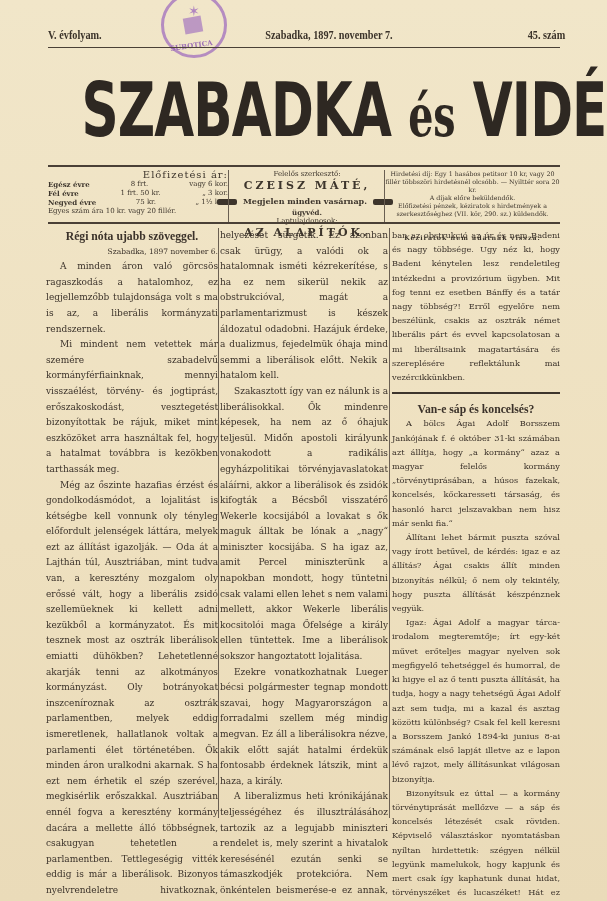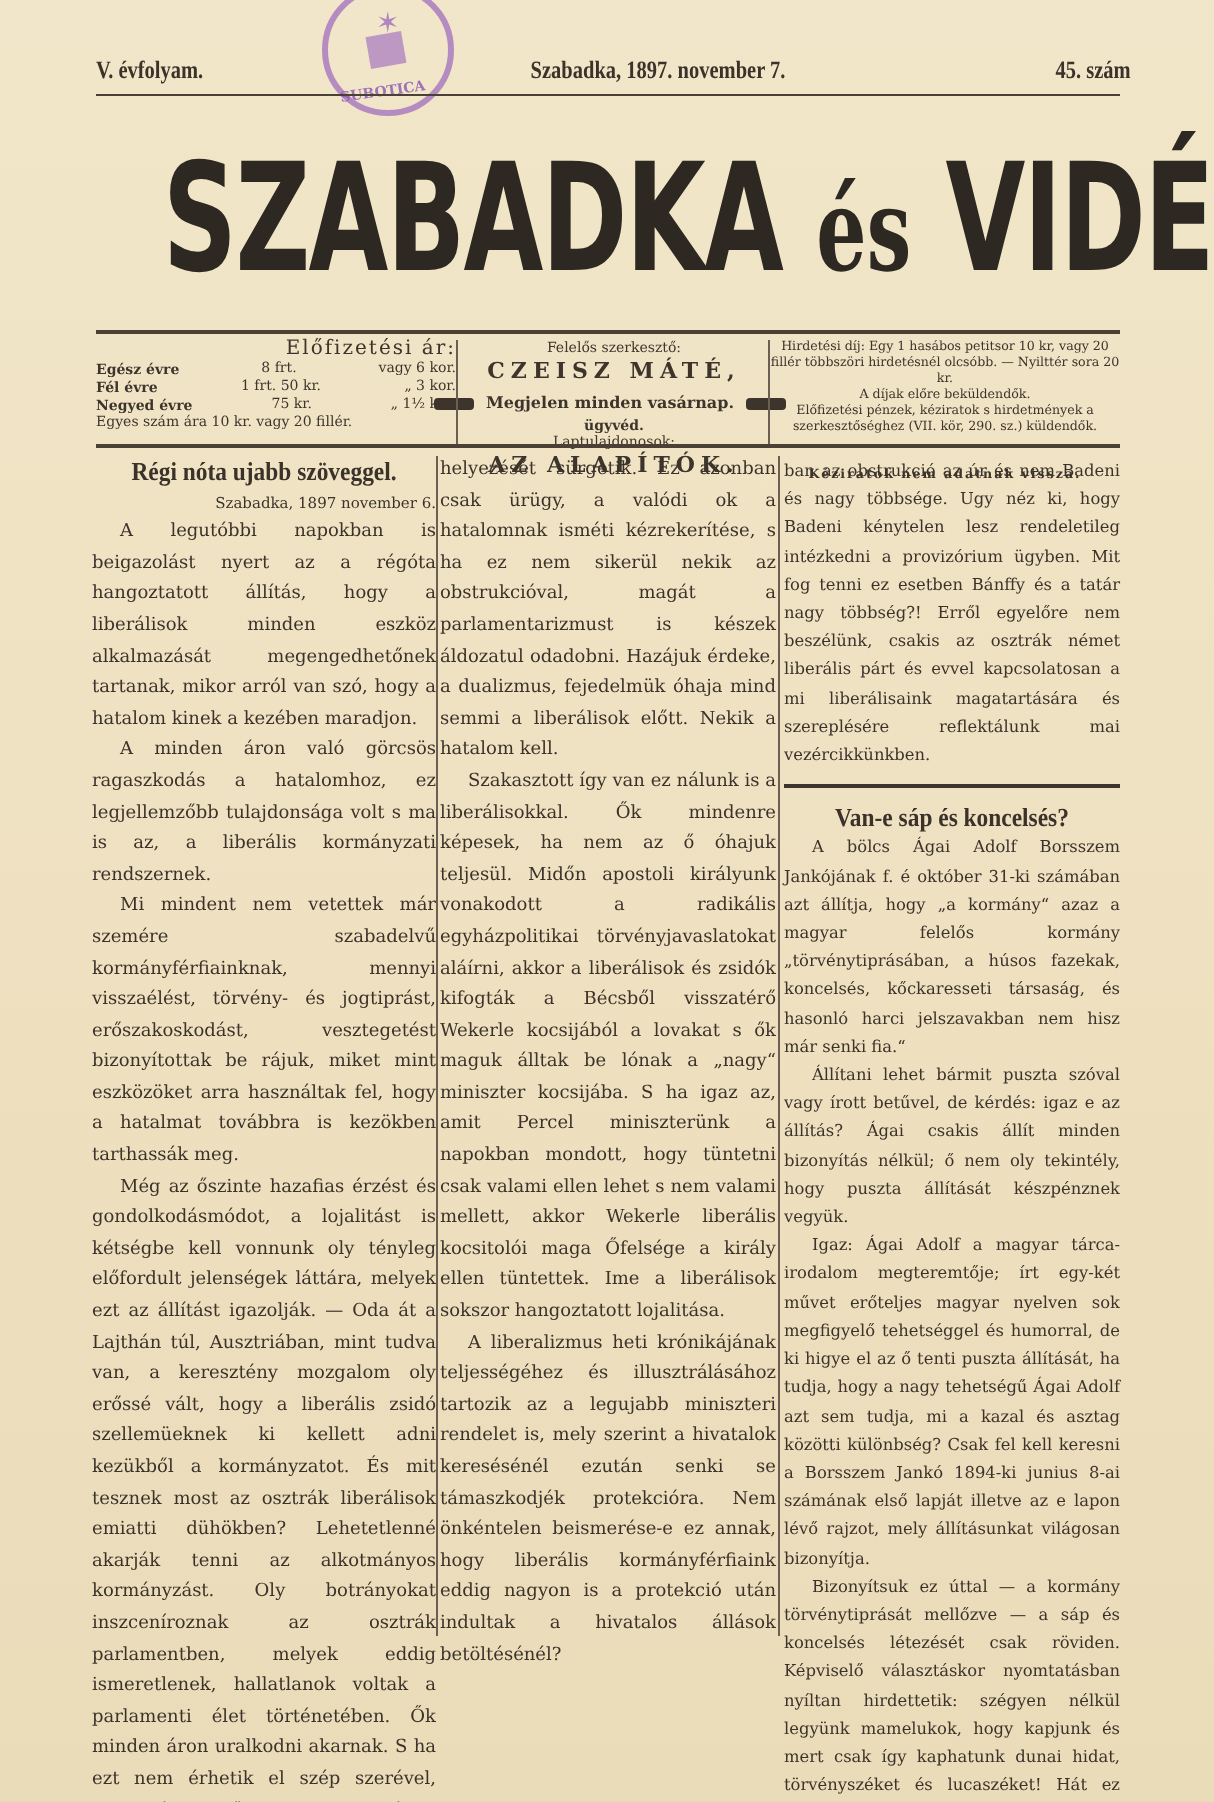--- a/index.html
+++ b/index.html
@@ -108,29 +108,29 @@
     <div class="bold" style="letter-spacing:1px">Kéziratok nem adatnak vissza.</div>
   </div>
   <div class="rule" style="left:48px;top:222px;width:512px;height:2px;"></div>
 
   <div class="vsep" style="left:218px;top:228px;height:590px;"></div>
   <div class="vsep" style="left:389px;top:228px;height:590px;"></div>
 
   <div class="col c1">
     <p class="h2">Régi nóta ujabb szöveggel.</p>
     <p class="dateline">Szabadka, 1897 november 6.</p>
-    <p>A legutóbbi napokban is beigazolást nyert az a régóta hangoztatott állítás, hogy a liberálisok minden eszköz alkalmazását megengedhetőnek tartanak, mikor arról van szó, hogy a hatalom kinek a kezében maradjon.</p>
     <p>A minden áron való görcsös ragaszkodás a hatalomhoz, ez legjellemzőbb tulajdonsága volt s ma is az, a liberális kormányzati rendszernek.</p>
     <p>Mi mindent nem vetettek már szemére szabadelvű kormányférfiainknak, mennyi visszaélést, törvény- és jogtiprást, erőszakoskodást, vesztegetést bizonyítottak be rájuk, miket mint eszközöket arra használtak fel, hogy a hatalmat továbbra is kezökben tarthassák meg.</p>
     <p>Még az őszinte hazafias érzést és gondolkodásmódot, a lojalitást is kétségbe kell vonnunk oly tényleg előfordult jelenségek láttára, melyek ezt az állítást igazolják. — Oda át a Lajthán túl, Ausztriában, mint tudva van, a keresztény mozgalom oly erőssé vált, hogy a liberális zsidó szellemüeknek ki kellett adni kezükből a kormányzatot. És mit tesznek most az osztrák liberálisok emiatti dühökben? Lehetetlenné akarják tenni az alkotmányos kormányzást. Oly botrányokat inszceníroznak az osztrák parlamentben, melyek eddig ismeretlenek, hallatlanok voltak a parlamenti élet történetében. Ők minden áron uralkodni akarnak. S ha ezt nem érhetik el szép szerével, megkisérlik erőszakkal. Ausztriában ennél fogva a keresztény kormány dacára a mellette álló többségnek, csakugyan tehetetlen a parlamentben. Tettlegeségig vitték eddig is már a liberálisok. Bizonyos nyelvrendeletre hivatkoznak, melynek hatályon kívüli</p>
   </div>
 
   <div class="col c2">
     <p class="noind">helyezését sürgetik. Ez azonban csak ürügy, a valódi ok a hatalomnak isméti kézrekerítése, s ha ez nem sikerül nekik az obstrukcióval, magát a parlamentarizmust is készek áldozatul odadobni. Hazájuk érdeke, a dualizmus, fejedelmük óhaja mind semmi a liberálisok előtt. Nekik a hatalom kell.</p>
     <p>Szakasztott így van ez nálunk is a liberálisokkal. Ők mindenre képesek, ha nem az ő óhajuk teljesül. Midőn apostoli királyunk vonakodott a radikális egyházpolitikai törvényjavaslatokat aláírni, akkor a liberálisok és zsidók kifogták a Bécsből visszatérő Wekerle kocsijából a lovakat s ők maguk álltak be lónak a „nagy“ miniszter kocsijába. S ha igaz az, amit Percel miniszterünk a napokban mondott, hogy tüntetni csak valami ellen lehet s nem valami mellett, akkor Wekerle liberális kocsitolói maga Őfelsége a király ellen tüntettek. Ime a liberálisok sokszor hangoztatott lojalitása.</p>
+    <p>Ezekre vonatkozhatnak Lueger bécsi polgármester tegnap mondott szavai, hogy Magyarországon a forradalmi szellem még mindig megvan. Ez áll a liberálisokra nézve, akik előtt saját hatalmi érdekük fontosabb érdeknek látszik, mint a haza, a király.</p>
     <p>A liberalizmus heti krónikájának teljességéhez és illusztrálásához tartozik az a legujabb miniszteri rendelet is, mely szerint a hivatalok keresésénél ezután senki se támaszkodjék protekcióra. Nem önkéntelen beismerése-e ez annak, hogy liberális kormányférfiaink eddig nagyon is a protekció után indultak a hivatalos állások betöltésénél?</p>
 
   </div>
 
   <div class="col c3">
     <p class="noind">ban az obstrukció az úr és nem Badeni és nagy többsége. Ugy néz ki, hogy Badeni kénytelen lesz rendeletileg intézkedni a provizórium ügyben. Mit fog tenni ez esetben Bánffy és a tatár nagy többség?! Erről egyelőre nem beszélünk, csakis az osztrák német liberális párt és evvel kapcsolatosan a mi liberálisaink magatartására és szereplésére reflektálunk mai vezércikkünkben.</p>
     <div class="hr"></div>
     <p class="h2">Van-e sáp és koncelsés?</p>
     <p>A bölcs Ágai Adolf Borsszem Jankójának f. é október 31-ki számában azt állítja, hogy „a kormány“ azaz a magyar felelős kormány „törvénytiprásában, a húsos fazekak, koncelsés, kőckaresseti társaság, és hasonló harci jelszavakban nem hisz már senki fia.“</p>
     <p>Állítani lehet bármit puszta szóval vagy írott betűvel, de kérdés: igaz e az állítás? Ágai csakis állít minden bizonyítás nélkül; ő nem oly tekintély, hogy puszta állítását készpénznek vegyük.</p>

